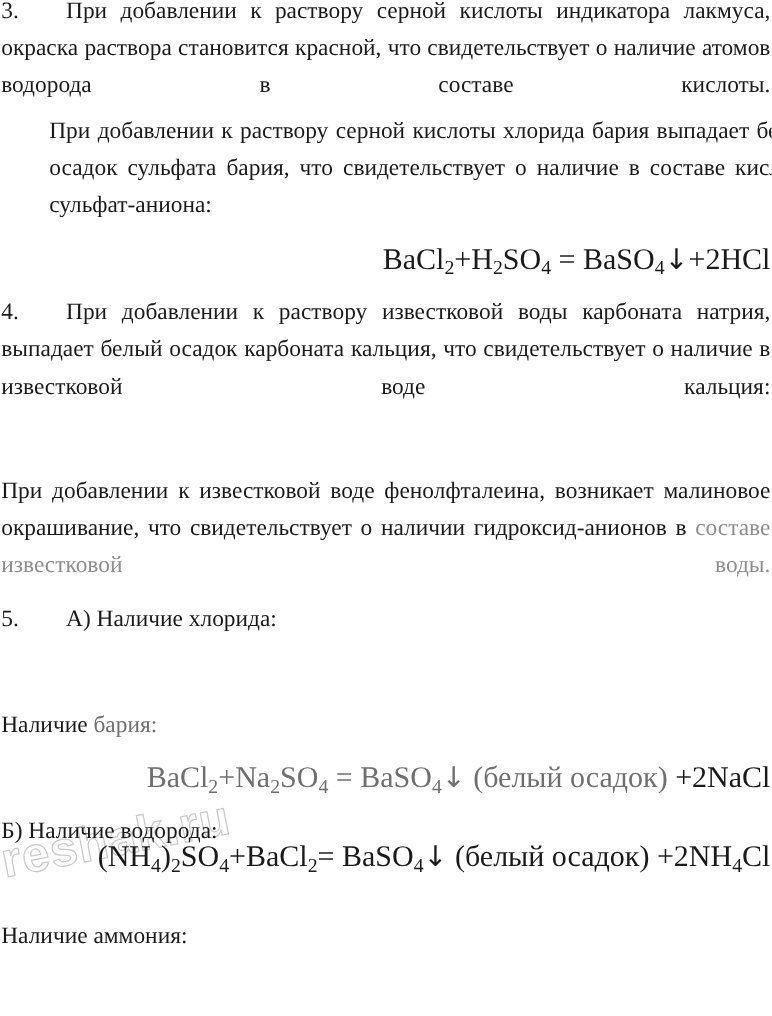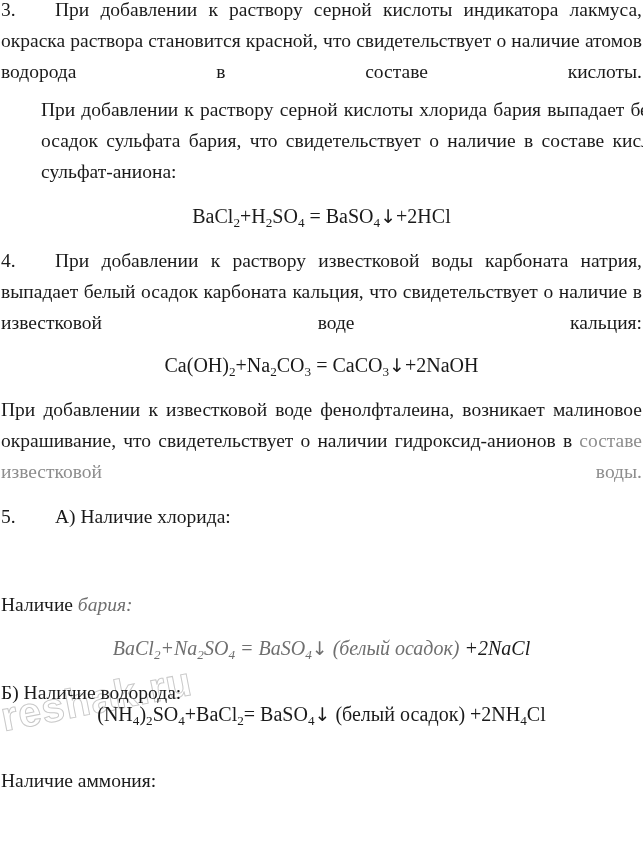--- a/index.html
+++ b/index.html
@@ -64,23 +64,23 @@
     z-index: 2;
     margin: 0;
   }
   .para.lastjust {
     text-align-last: justify;
   }
   .eq {
     position: absolute;
     left: 1px;
     width: 641px;
-    font-size: 20px;
+    font-size: 25px;
     line-height: 31px;
-    text-align: center;
+    text-align: right;
     white-space: nowrap;
     z-index: 2;
     margin: 0;
   }
   .plain {
     position: absolute;
     left: 1px;
     width: 628px;
     font-size: 19.5px;
     line-height: 31px;
@@ -95,21 +95,20 @@
   sub {
     font-size: 0.66em;
     line-height: 0;
     vertical-align: -0.28em;
   }
   .faded {
     color: #8d8d8d;
   }
   .semi {
     color: #6f6f6f;
-    font-style: italic;
   }
   .arrow {
     font-family: "DejaVu Sans", sans-serif;
     font-size: 0.95em;
   }
 </style>
 </head>
 <body>
 
 <div id="page">
@@ -130,22 +129,20 @@
       сульфат-аниона:</p>
 
   <p class="eq" style="top:201px;">BaCl<sub>2</sub>+H<sub>2</sub>SO<sub>4</sub>
       = BaSO<sub>4</sub><span class="arrow">↓</span>+2HCl</p>
 
   <p class="para lastjust" style="top:245px;"><span class="num">4.</span>При
       добавлении к раствору известковой воды карбоната натрия, выпадает белый
       осадок карбоната кальция, что свидетельствует о наличие в известковой воде
       кальция:</p>
 
-  <p class="eq" style="top:350px;">Ca(OH)<sub>2</sub>+Na<sub>2</sub>CO<sub>3</sub>
-      = CaCO<sub>3</sub><span class="arrow">↓</span>+2NaOH</p>
 
   <p class="para lastjust" style="top:394px;">При
       добавлении к известковой воде фенолфталеина, возникает малиновое
       окрашивание, что свидетельствует о наличии гидроксид-анионов в <span class="faded">составе известковой воды.</span></p>
 
   <p class="plain" style="top:501px;"><span class="num">5.</span>А) Наличие хлорида:</p>
 
 
   <p class="plain" style="top:589px;">Наличие <span class="semi">бария:</span></p>
 

